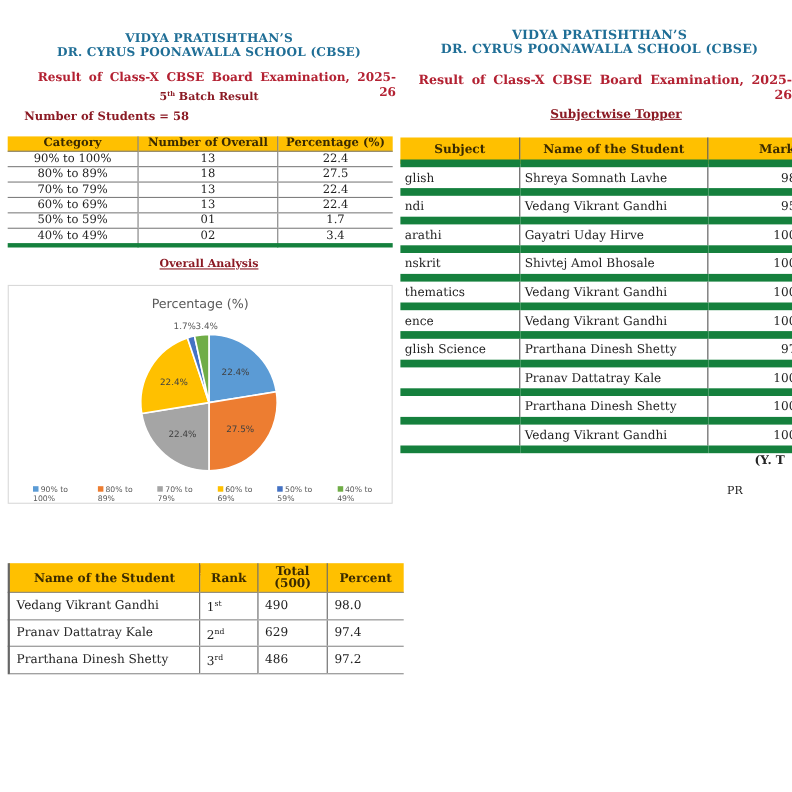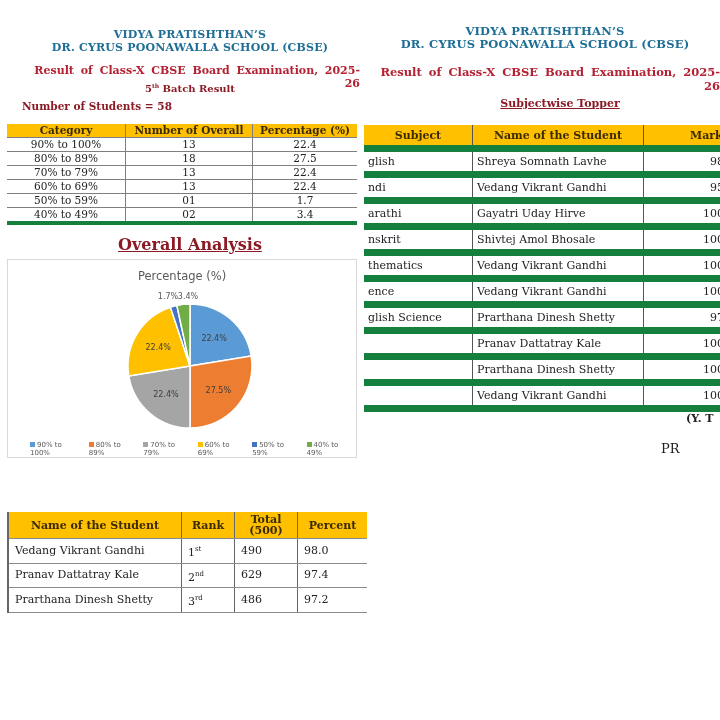--- a/index.html
+++ b/index.html
@@ -4,21 +4,21 @@
 <style>
   html, body { margin:0; padding:0; }
   body { width:720px; height:720px; background:#ffffff; position:relative; overflow:hidden;
          font-family:"DejaVu Serif", "Liberation Serif", serif; color:#222; }
   .abs { position:absolute; }
   .school { color:#1f6e96; font-weight:bold; font-size:11px; text-align:center; line-height:13px; letter-spacing:0.2px; }
   .result { color:#b32132; font-weight:bold; font-size:11px; text-align:right; word-spacing:3px; }
   .batch { color:#8b1a24; font-weight:bold; font-size:10px; text-align:center; }
   .batch sup { font-size:6px; }
   .nstud { color:#8b1a24; font-weight:bold; font-size:10.5px; }
-  .section { color:#8b1a24; font-weight:bold; font-size:16px; text-decoration:underline; text-align:center; }
+  .section { color:#8b1a24; font-weight:bold; font-size:10px; text-decoration:underline; text-align:center; }
   table { border-collapse:collapse; font-size:10.5px; }
   th { background:#ffc000; font-weight:bold; color:#3a2a00; }
   .t1 td, .t1 th { border-bottom:1px solid #7f7f7f; border-left:1px solid #7f7f7f; padding:0; height:13px; line-height:13px; text-align:center; }
   .t1 td:first-child, .t1 th:first-child { border-left:none; }
   .t1 { border-bottom:4px solid #15803d; }
   .t2 td, .t2 th { border-bottom:7px solid #15803d; border-left:1px solid #555; padding:0 4px; height:19px; line-height:19px; font-size:11px; }
   .t2 td:first-child, .t2 th:first-child { border-left:none; }
   .t2 th { height:20px; text-align:center; font-size:11px; }
   .t2 .num { text-align:right; }
   .t3 td, .t3 th { border-bottom:1px solid #8a8a8a; border-left:1px solid #666; padding:0 6px; height:20px; line-height:20px; font-size:11px; }
@@ -215,13 +215,13 @@
       </tr>
       <tr>
         <td></td>
         <td>Vedang Vikrant Gandhi</td>
         <td class="num" style="padding-right: 10px;">100</td>
       </tr>
     </tbody>
 </table>
 
 <div class="abs sign" style="left:686px; top:412px;">(Y. T</div>
-<div class="abs sign" style="left:661px; top:441px; font-weight:normal; font-size:13px;">PR</div>
+<div class="abs sign" style="left:661px; top:441px; font-weight:normal; font-size:10px;">PR</div>
 
 </body></html>

